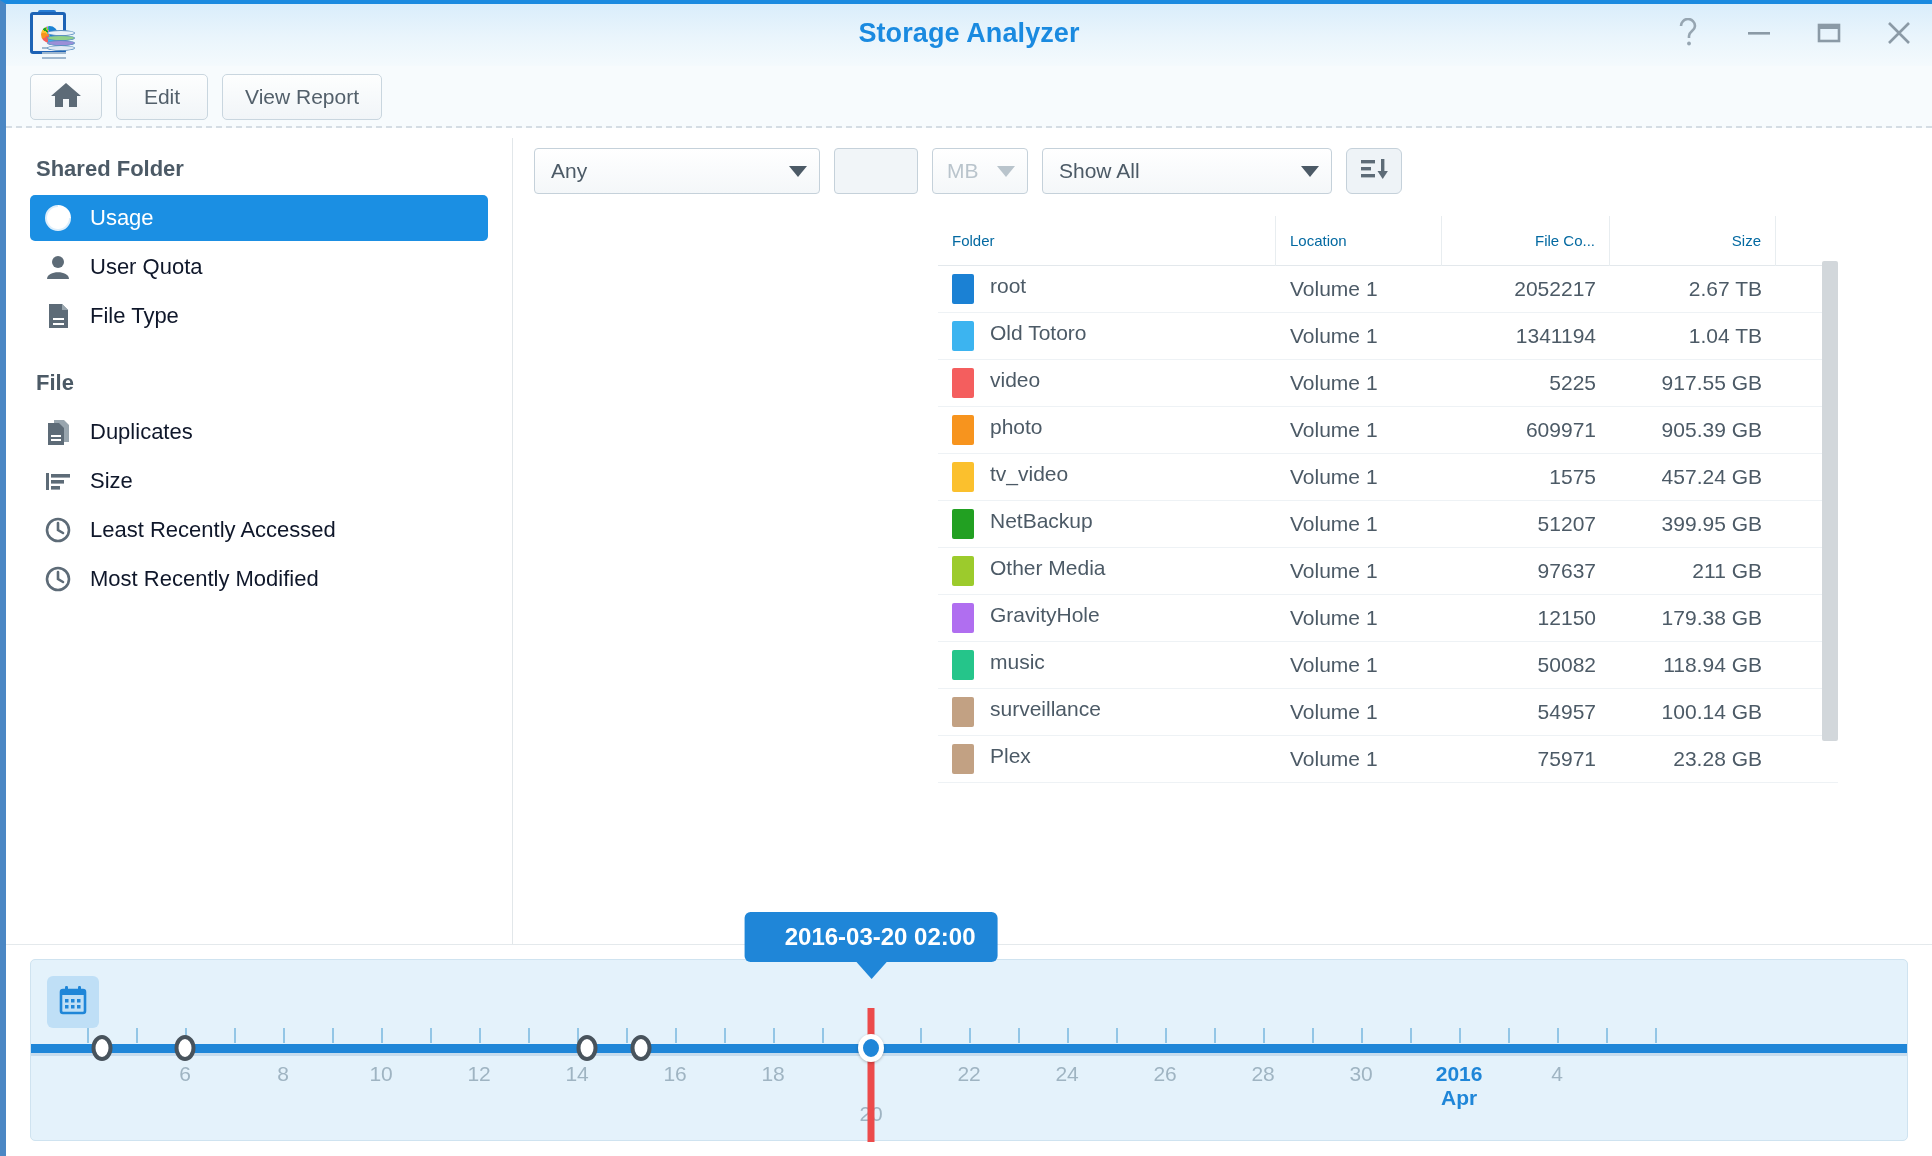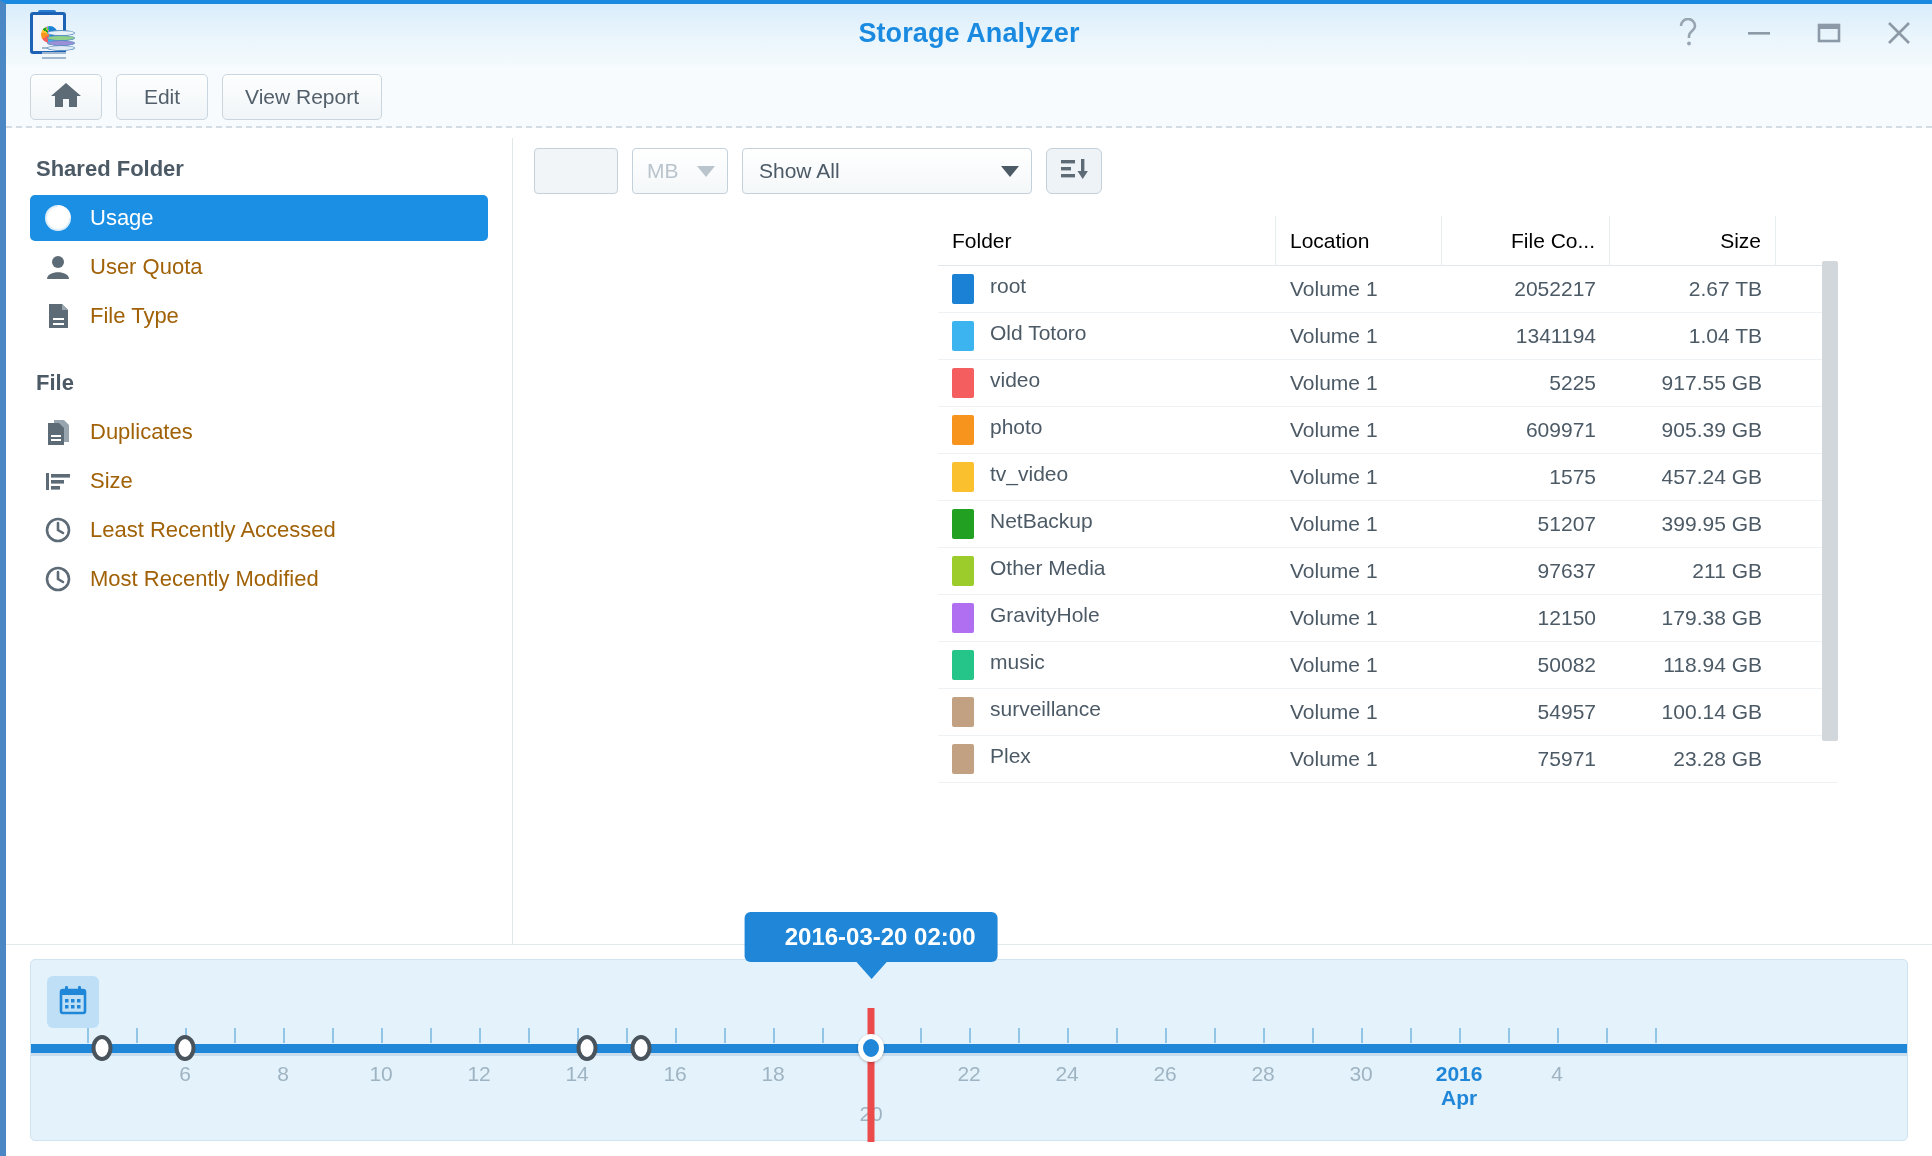--- a/index.html
+++ b/index.html
@@ -127,21 +127,21 @@
     font-size: 22px; font-weight: bold; color: #4c5a66;
     padding: 12px 0 10px 30px;
   }
   .side-head.file { padding-top: 28px; }
   .side-item {
     display: flex; align-items: center;
     height: 46px;
     margin: 3px 18px 3px 24px;
     padding-left: 14px;
     border-radius: 5px;
-    color: #a16207;
+    color: #0f172a;
     font-size: 22px;
     cursor: pointer;
   }
   .side-item.active { background: #1b8fe3; color: #ffffff; }
   .side-ico {
     width: 34px; height: 30px; margin-right: 12px;
     display:flex; align-items:center; justify-content:flex-start;
   }
   .side-ico svg { display:block; }
 
@@ -216,21 +216,21 @@
     position: absolute; left: 432px; top: 88px;
     width: 900px;
   }
   .thead {
     display: flex;
     height: 50px;
     align-items: center;
     border-bottom: 1px solid #e3e8ec;
   }
   .th {
-    font-size: 21px; color: #000000;
+    font-size: 15px; color: #0369a1;
     height: 50px;
     display: flex; align-items:center;
     border-right: 1px solid #e8edf0;
     padding: 0 14px;
     cursor: pointer;
   }
   .th.c0 { width: 338px; }
   .th.c1 { width: 166px; }
   .th.c2 { width: 168px; justify-content:flex-end; }
   .th.c3 { width: 166px; justify-content:flex-end; }
@@ -490,20 +490,24 @@
         </span>
         <span>Most Recently Modified</span>
       </div>
 
       <div class="vdivider"></div>
     </div>
 
     <div class="content">
 
       <div class="filterbar">
+        <div class="combo any">
+          <span class="cval">Any</span>
+          <span class="carrow"></span>
+        </div>
         <div class="numbox"></div>
         <div class="combo unit">
           <span class="cval">MB</span>
           <span class="carrow"></span>
         </div>
         <div class="combo showall">
           <span class="cval">Show All</span>
           <span class="carrow"></span>
         </div>
         <div class="sortbtn">

